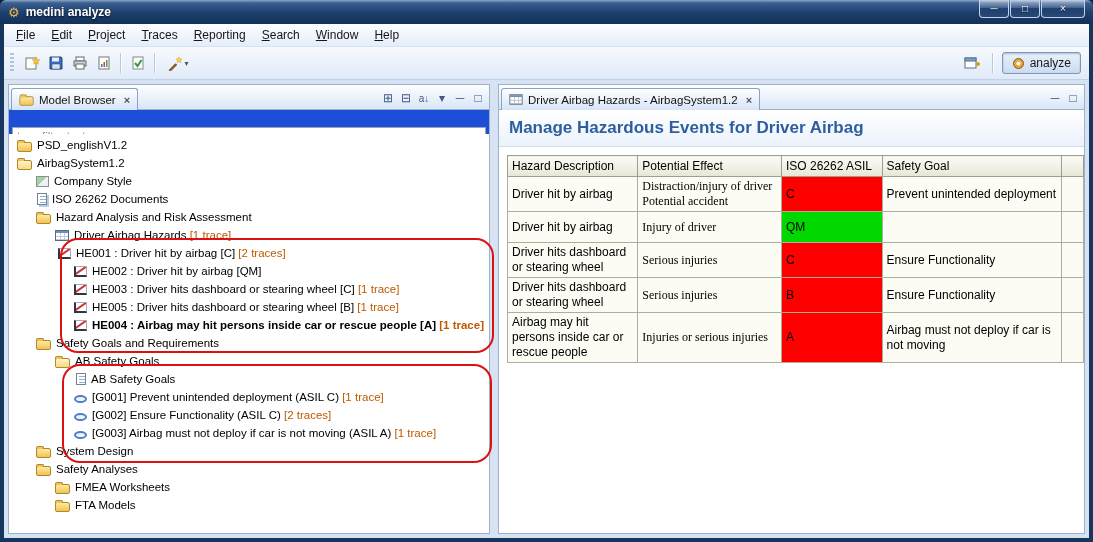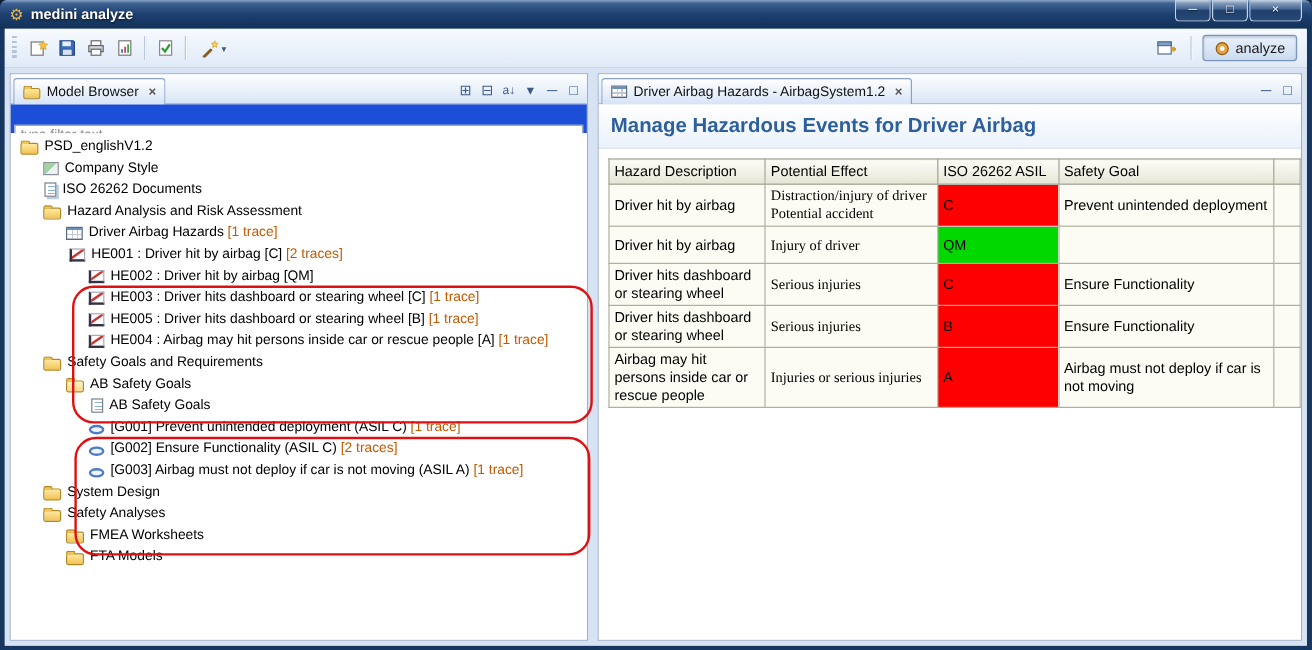--- a/index.html
+++ b/index.html
@@ -122,20 +122,30 @@
     <span class="title-text">medini analyze</span>
     <div class="win-controls">
       <div class="win-btn">─</div>
       <div class="win-btn">□</div>
       <div class="win-btn close">×</div>
     </div>
   </div>
 
   <div class="app-content">
 
+    <div class="menubar">
+        <div class="menu-item"><u>F</u>ile</div>
+        <div class="menu-item"><u>E</u>dit</div>
+        <div class="menu-item"><u>P</u>roject</div>
+        <div class="menu-item"><u>T</u>races</div>
+        <div class="menu-item"><u>R</u>eporting</div>
+        <div class="menu-item"><u>S</u>earch</div>
+        <div class="menu-item"><u>W</u>indow</div>
+        <div class="menu-item"><u>H</u>elp</div>
+      </div>
 
     <div class="toolbar">
       <div class="tb-handle"></div>
       <button class="tb-btn">
         <span class="ticon">
           <svg width="16" height="16">
               <rect x="2" y="3" width="10" height="11" fill="#fff" stroke="#777"></rect>
               <path d="M12 2 l1.2 2.4 2.6 .4 -1.9 1.8 .5 2.6 -2.4 -1.2 -2.3 1.2 .4 -2.6 -1.9 -1.8 2.6 -.4z" fill="#f5c33b" stroke="#c89a20" stroke-width=".5"></path>
             </svg>
         </span>
@@ -229,20 +239,24 @@
           <div class="vt-btn">□</div>
         </div>
         <div class="filter-row">
           <input class="filter-input" placeholder="type filter text" style="">
         </div>
         <div class="tree">
             <div class="tree-row" style="padding-left: 8px;">
               <span class="tico tico-folder"></span>
               <span class="tree-label">PSD_englishV1.2</span>
             </div>
+            <div class="tree-row" style="padding-left: 8px;">
+              <span class="tico tico-folder-open"></span>
+              <span class="tree-label">AirbagSystem1.2</span>
+            </div>
             <div class="tree-row" style="padding-left: 27px;">
               <span class="tico tico-style"></span>
               <span class="tree-label">Company Style</span>
             </div>
             <div class="tree-row" style="padding-left: 27px;">
               <span class="tico tico-documents"></span>
               <span class="tree-label">ISO 26262 Documents</span>
             </div>
             <div class="tree-row" style="padding-left: 27px;">
               <span class="tico tico-folder"></span>
@@ -265,21 +279,21 @@
             <div class="tree-row" style="padding-left: 65px;">
               <span class="tico tico-hazardous-event"></span>
               <span class="tree-label">HE003 : Driver hits dashboard or stearing wheel [C]</span>
               <span class="tree-suffix" style="color: rgb(192, 90, 0);">&nbsp;[1 trace]</span>
             </div>
             <div class="tree-row" style="padding-left: 65px;">
               <span class="tico tico-hazardous-event"></span>
               <span class="tree-label">HE005 : Driver hits dashboard or stearing wheel [B]</span>
               <span class="tree-suffix" style="color: rgb(192, 90, 0);">&nbsp;[1 trace]</span>
             </div>
-            <div class="tree-row" style="padding-left: 65px;">
+            <div class="tree-row" style="padding-left: 65px; font-weight: bold;">
               <span class="tico tico-hazardous-event"></span>
               <span class="tree-label">HE004 : Airbag may hit persons inside car or rescue people [A]</span>
               <span class="tree-suffix" style="color: rgb(192, 90, 0);">&nbsp;[1 trace]</span>
             </div>
             <div class="tree-row" style="padding-left: 27px;">
               <span class="tico tico-folder"></span>
               <span class="tree-label">Safety Goals and Requirements</span>
             </div>
             <div class="tree-row" style="padding-left: 46px;">
               <span class="tico tico-folder-open"></span>

